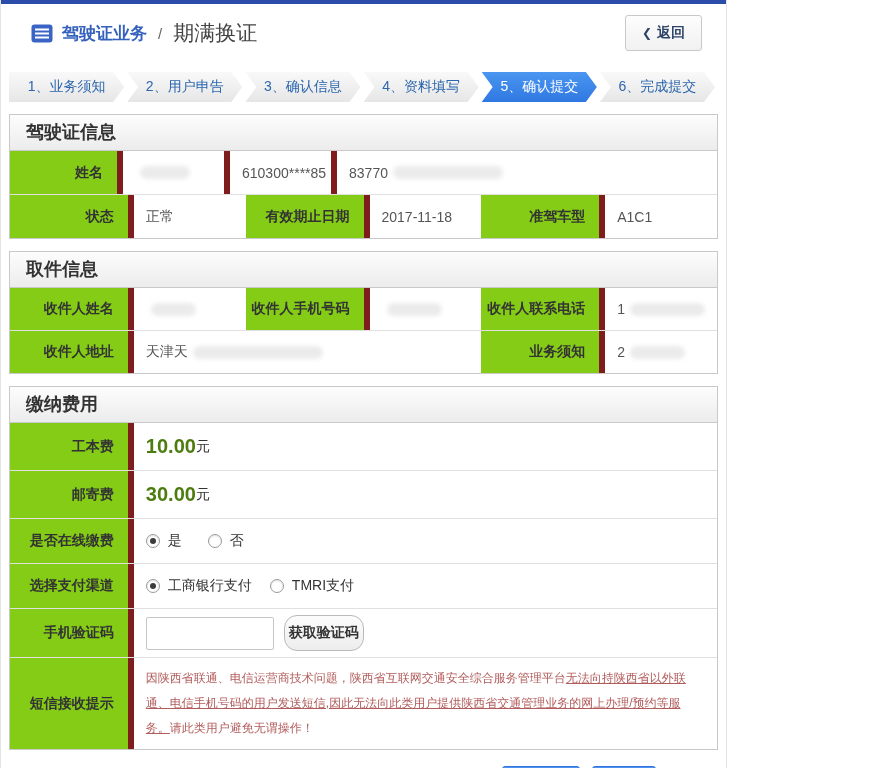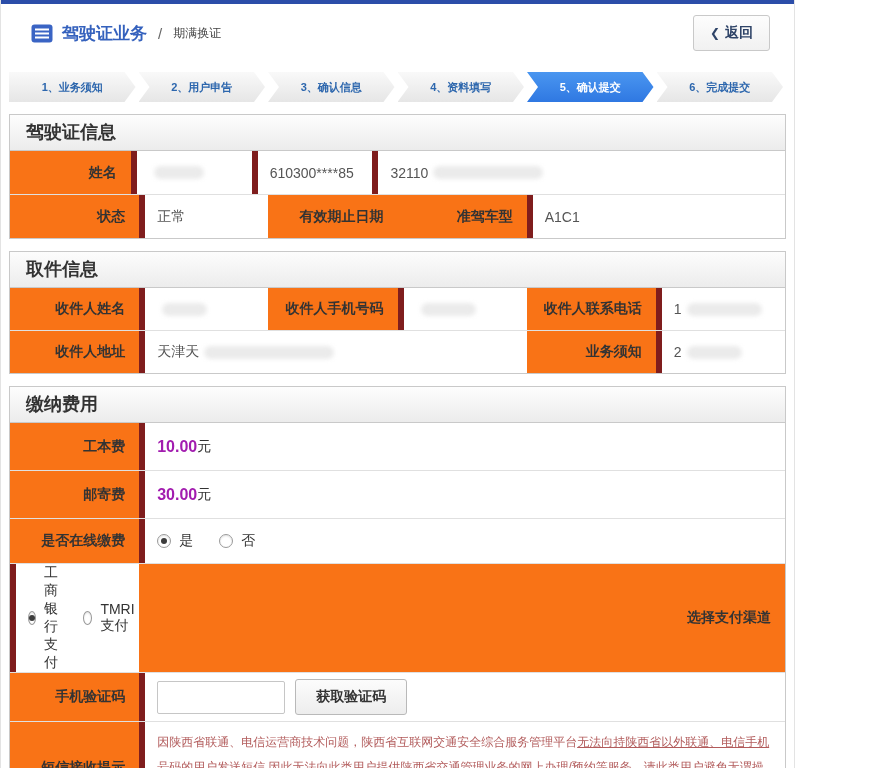--- a/index.html
+++ b/index.html
@@ -1,71 +1,71 @@
 <!DOCTYPE html>
 <html><head>
 <meta charset="utf-8">
 <style>
   * { box-sizing: border-box; margin: 0; padding: 0; }
   html,body { width:887px; }
   body {
     font-family: "Liberation Sans", "DejaVu Sans", sans-serif;
     background:#fff; color:#333; font-size:14px;
   }
-  .page { width:795px; height:768px; position:relative; background:#fff; border-left:1px solid #e3e3e3; border-right:1px solid #e3e3e3; overflow:hidden; }
+  .page { width:727px; height:768px; position:relative; background:#fff; border-left:1px solid #e3e3e3; border-right:1px solid #e3e3e3; overflow:hidden; }
   .topbar { height:4px; background:#2b4da9; }
 
   
   .header { height:58px; display:flex; align-items:center; justify-content:space-between; padding:0 24px 0 30px; background:#fff; }
   .header-left { display:flex; align-items:center; gap:9px; }
   .doc-icon { width:22px; height:19px; display:inline-flex; }
   .hd-title { color:#3461bd; font-size:17px; font-weight:bold; }
   .hd-sep { color:#666; font-size:15px; margin:0 2px; }
-  .hd-sub { color:#444; font-size:12px; }
+  .hd-sub { color:#444; font-size:21px; }
   .back-btn { display:inline-flex; align-items:center; gap:5px; background:linear-gradient(#fdfdfd,#f1f1f1); border:1px solid #c9c9c9; border-radius:3px; padding:8px 16px; font-size:14px; font-weight:bold; color:#2f4468; cursor:pointer; font-family:inherit; }
   .back-arrow { font-size:12px; font-weight:bold; }
 
   
   .steps { display:flex; height:30px; margin:10px 8px 0 8px; }
-  .step { width:129px; display:flex; align-items:center; justify-content:center; font-weight:bold; color:#2c66ad; background:linear-gradient(#f9f9f9,#e6e6e6); clip-path:polygon(0 0, calc(100% - 11px) 0, 100% 50%, calc(100% - 11px) 100%, 0 100%, 11px 50%); margin-left:3px; font-size:11px; }
+  .step { width:129px; display:flex; align-items:center; justify-content:center; font-weight:normal; color:#2c66ad; background:linear-gradient(#f9f9f9,#e6e6e6); clip-path:polygon(0 0, calc(100% - 11px) 0, 100% 50%, calc(100% - 11px) 100%, 0 100%, 11px 50%); margin-left:3px; font-size:14px; }
   .step.first { clip-path:polygon(0 0, calc(100% - 11px) 0, 100% 50%, calc(100% - 11px) 100%, 0 100%); margin-left:0; }
   .step.active { background:linear-gradient(#4a96f0,#2f78e2); color:#fff; }
   .step-filler { flex:1; background:linear-gradient(#f9f9f9,#e6e6e6); clip-path:polygon(0 0, 100% 0, 100% 100%, 0 100%, 11px 50%); margin-left:3px; }
 
   
   .content { padding:0 8px; }
   .section { border:1px solid #c9c9c9; margin-top:12px; }
   .section-header { height:36px; line-height:35px; padding-left:16px; font-weight:bold; color:#333; background:linear-gradient(#fdfdfd,#ececec); border-bottom:1px solid #c9c9c9; font-size:18px; }
   .row { display:grid; }
   .row + .row { border-top:1px solid #e0e0e0; }
   .r6 { grid-template-columns:repeat(6,1fr); }
   .raddr { grid-template-columns:1fr 3fr 1fr 1fr; }
   .rfee { grid-template-columns:1fr 5fr; }
   .cell { display:flex; align-items:center; min-height:42px; }
-  .lbl { background:#f97316; justify-content:flex-end; padding-right:14px; font-weight:bold; color:#333; text-align:center; }
+  .lbl { background:#84cc16; justify-content:flex-end; padding-right:14px; font-weight:bold; color:#333; text-align:center; }
   .val { background:#fff; padding-left:12px; color:#555; border-left:6px solid #7f1d1d; }
   .h43 .cell { min-height:43px; }
   .h47 .cell { min-height:47px; }
   .h44 .cell { min-height:44px; }
   .h48 .cell { min-height:48px; }
   .notice-row .cell { min-height:64px; }
 
   .redact { display:inline-block; vertical-align:middle; height:13px; border-radius:7px; background:#ebebeb; filter:blur(2px); margin-left:5px; }
   .w45{width:45px}.w50{width:50px}.w55{width:55px}.w75{width:75px}.w110{width:110px}.w130{width:130px}
 
-  .fee-amount { color:#a21caf; font-weight:bold; font-size:16px; }
+  .fee-amount { color:#4d7c0f; font-weight:bold; font-size:20px; }
   .fee-unit { color:#333; font-size:14px; }
 
   .radio-group { display:flex; align-items:center; gap:26px; }
   .radio { display:inline-flex; align-items:center; gap:8px; cursor:pointer; color:#333; }
   .rb { width:14px; height:14px; border-radius:50%; border:1px solid #9a9a9a; background:#fff; display:inline-flex; align-items:center; justify-content:center; box-shadow:inset 0 1px 2px rgba(0,0,0,.12); }
   .rb.checked::after { content:""; width:6px; height:6px; border-radius:50%; background:#3c3c3c; }
 
   .code-input { width:128px; height:33px; border:1px solid #c6c6c6; border-radius:2px; margin-right:10px; padding:0 8px; font-size:14px; font-family:inherit; }
-  .code-btn { background:linear-gradient(#fcfcfc,#ededed); border:1px solid #b9b9b9; border-radius:3px; padding:8px 20px; font-weight:bold; color:#333; font-size:14px; cursor:pointer; font-family:inherit; }
+  .code-btn { background:linear-gradient(#fcfcfc,#ededed); border:1px solid #b9b9b9; border-radius:13px; padding:8px 4px; font-weight:bold; color:#333; font-size:14px; cursor:pointer; font-family:inherit; }
 
   .notice-text { line-height:25px; color:#b25b5b; padding:8px 14px 8px 0; font-size:12px; }
   .notice-underline { text-decoration:underline; }
 
   
   .footer { display:flex; justify-content:flex-end; gap:12px; margin:16px 62px 0 0; }
   .btn-blue { background:linear-gradient(#4d93f5,#3d7fe8); border:1px solid #3674d8; border-radius:3px; color:#fff; font-weight:bold; font-size:14px; padding:8px 17px; cursor:pointer; font-family:inherit; }
 </style>
 </head>
 <body>
@@ -110,30 +110,33 @@
       <div class="row r6 h43">
         <div class="cell lbl">姓名</div>
         <div class="cell val">
             <span></span>
             <span class="redact w50"></span>
           </div>
         <div class="cell val">
             <span>610300****85</span>
           </div>
         <div class="cell val">
-            <span>32110</span>
+            <span>83770</span>
             <span class="redact w110"></span>
           </div>
       </div>
       <div class="row r6 h43">
         <div class="cell lbl">状态</div>
         <div class="cell val">
             <span>正常</span>
           </div>
         <div class="cell lbl">有效期止日期</div>
+        <div class="cell val">
+            <span>2017-11-18</span>
+          </div>
         <div class="cell lbl">准驾车型</div>
         <div class="cell val">
             <span>A1C1</span>
           </div>
       </div>
     </div>
 
     <div class="section">
       <div class="section-header">取件信息</div>
       <div class="row r6">
@@ -196,33 +199,33 @@
             </label>
             <label class="radio">
               <span class="rb"></span>
               <span>否</span>
             </label>
           </div>
         </div>
       </div>
 
       <div class="row rfee h44">
+        <div class="cell lbl">选择支付渠道</div>
         <div class="cell val">
           <div class="radio-group" style="gap:18px;">
             <label class="radio">
               <span class="rb checked"></span>
               <span>工商银行支付</span>
             </label>
             <label class="radio">
               <span class="rb"></span>
               <span>TMRI支付</span>
             </label>
           </div>
         </div>
-        <div class="cell lbl">选择支付渠道</div>
       </div>
 
       <div class="row rfee h48">
         <div class="cell lbl">手机验证码</div>
         <div class="cell val">
           <input class="code-input" type="text" value="" style="">
           <button class="code-btn">获取验证码</button>
         </div>
       </div>
 

